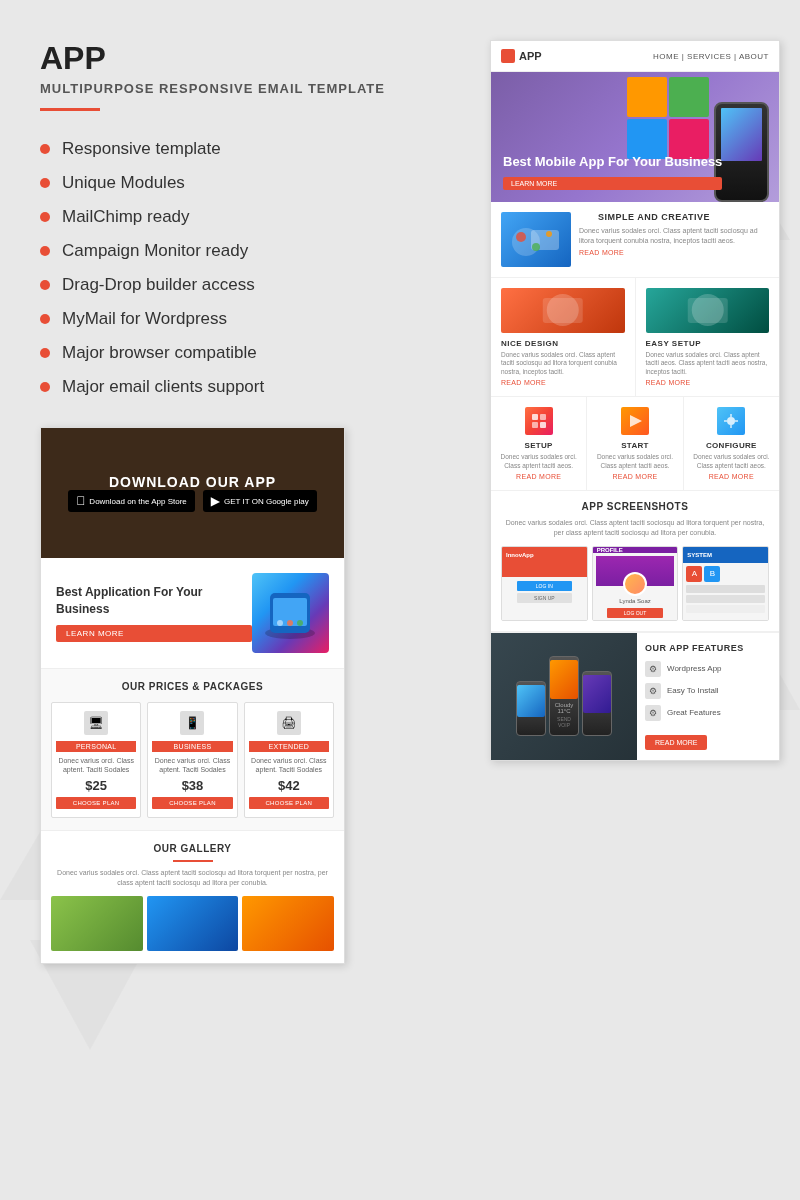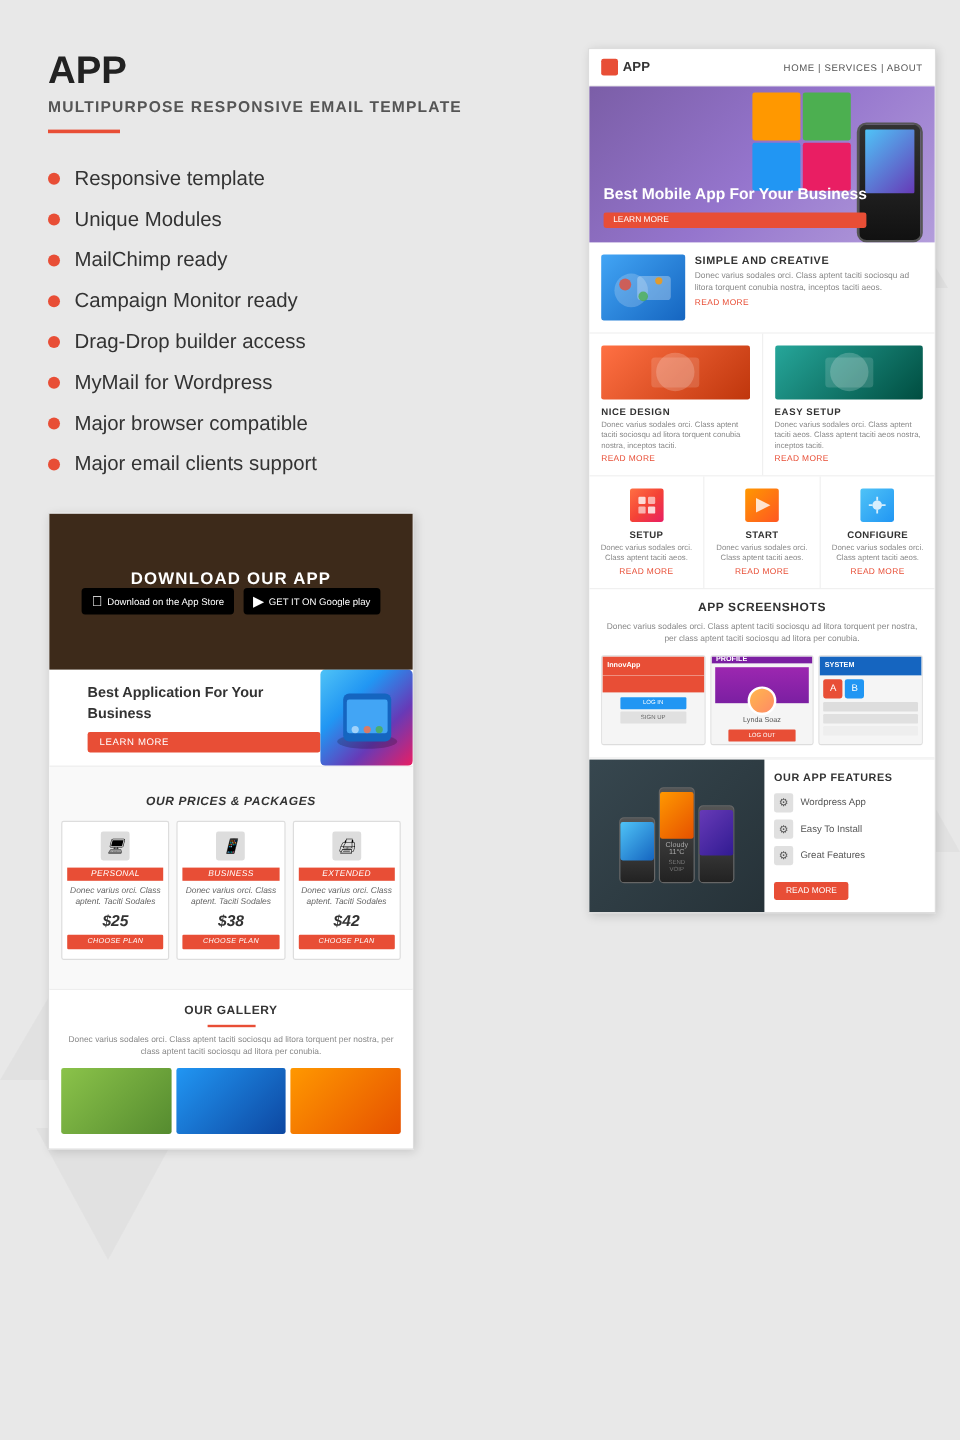--- a/index.html
+++ b/index.html
@@ -162,26 +162,25 @@
       display: flex;
       align-items: center;
       gap: 4px;
     }
 
     .store-btn .store-icon {
       font-size: 12px;
     }
 
     .preview-app-section {
-      padding: 0;
+      padding: 15px;
       display: flex;
       justify-content: space-between;
       align-items: center;
       background: #fff;
-      margin-left: 32px;
     }
 
     .preview-app-text h3 {
       font-size: 12px;
       font-weight: bold;
       color: #333;
       line-height: 1.4;
       margin-bottom: 8px;
     }
 
@@ -201,23 +200,22 @@
       background: linear-gradient(135deg, #4fc3f7, #2196f3, #673ab7, #e91e63);
       border-radius: 4px;
       display: flex;
       align-items: center;
       justify-content: center;
     }
 
     
     .preview-pricing {
       background: #f9f9f9;
-      padding: 24px 10px;
+      padding: 12px 10px;
       border-top: 1px solid #eee;
-      font-style: italic;
     }
 
     .pricing-title {
       text-align: center;
       font-size: 10px;
       font-weight: bold;
       color: #333;
       text-transform: uppercase;
       letter-spacing: 0.5px;
       margin-bottom: 10px;
@@ -447,20 +445,21 @@
 
     .rp-fi-1 { background: linear-gradient(135deg, #42a5f5, #1565c0); }
 
     .rp-feature-content h4 {
       font-size: 9px;
       font-weight: bold;
       color: #333;
       text-transform: uppercase;
       letter-spacing: 0.5px;
       margin-bottom: 4px;
+      margin-left: 19px;
     }
 
     .rp-feature-content p {
       font-size: 7px;
       color: #888;
       line-height: 1.4;
       margin-bottom: 3px;
     }
 
     .rp-read-more {

